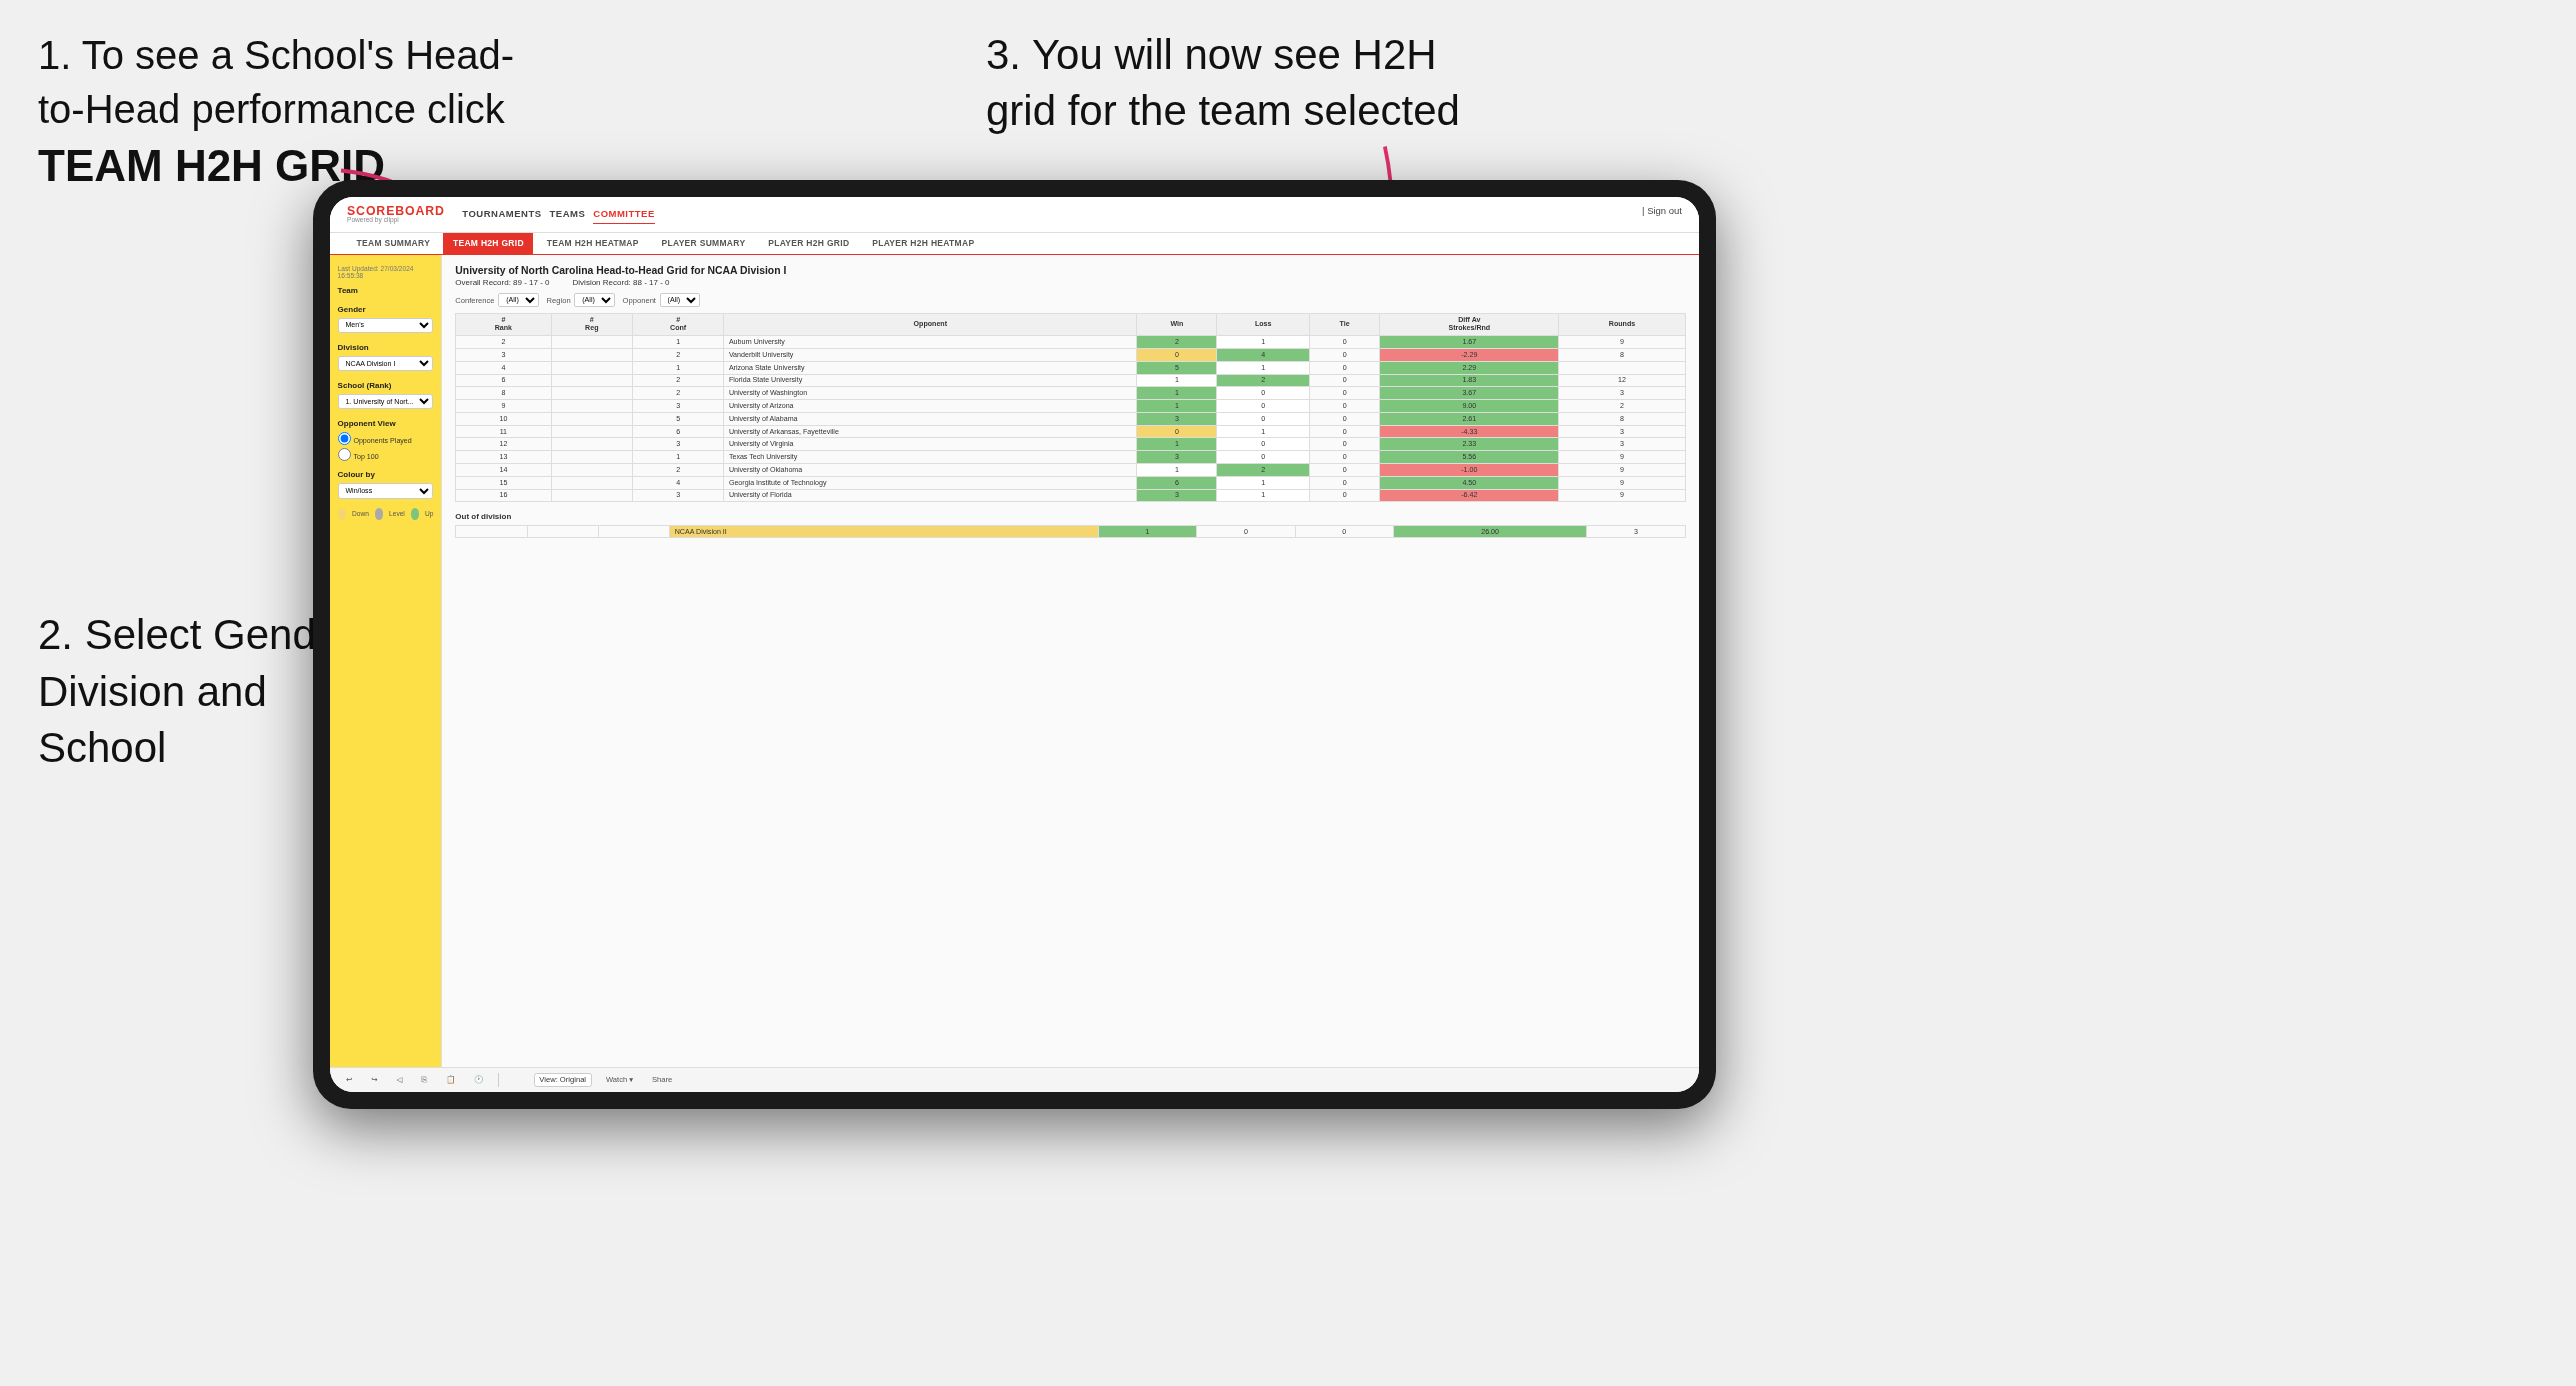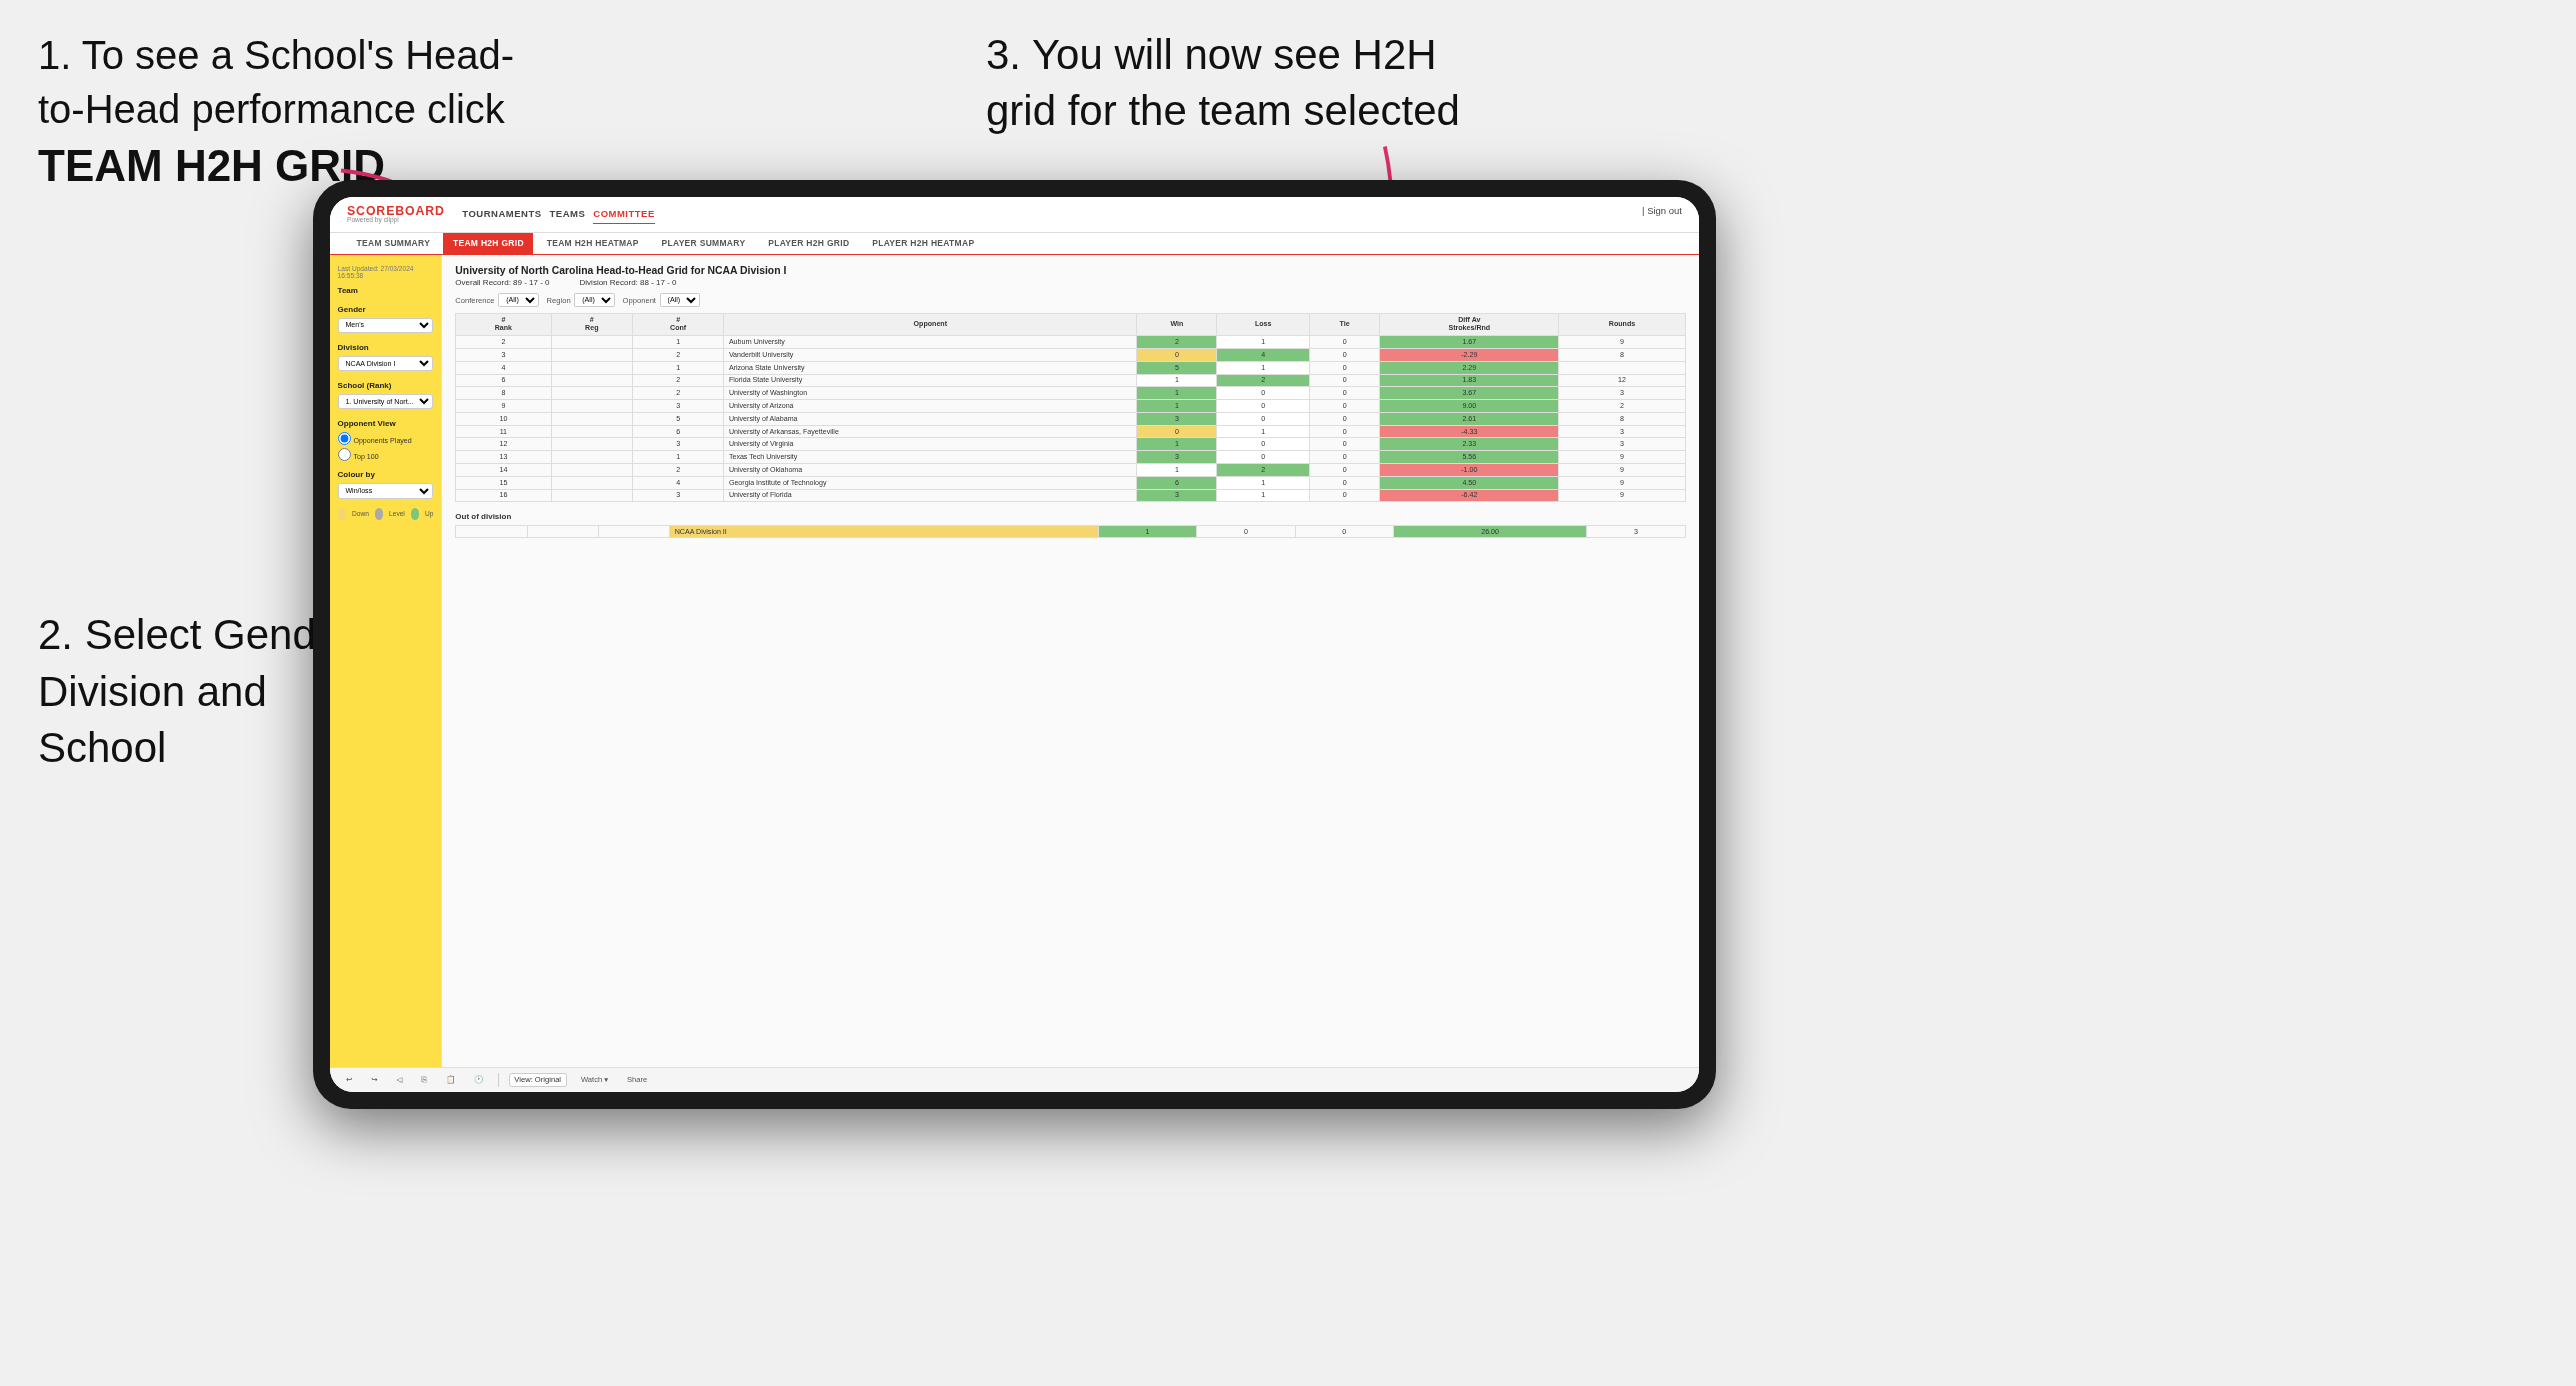--- a/index.html
+++ b/index.html
@@ -232,21 +232,21 @@
 
     .grid-title {
       font-size: 10.4px;
       font-weight: 700;
       color: #222;
       margin-bottom: 2.8px;
     }
 
     .records-row {
       display: flex;
-      gap: 30px;
+      gap: 23px;
       font-size: 8px;
       color: #333;
       margin-bottom: 5.7px;
     }
 
     .filter-row {
       display: flex;
       gap: 7.6px;
       align-items: center;
       font-size: 7.6px;
@@ -334,20 +334,21 @@
       font-size: 7.6px;
       color: #333;
       display: flex;
       align-items: flex-end;
       gap: 2.8px;
       border: 0.9px solid #ccc;
       border-radius: 2.8px;
       padding: 1.9px 4.7px;
       background: #fff;
       cursor: pointer;
+      margin-left: 25px;
     }
   </style>
 </head>
 <body>
 
 <div class="annotation annotation-1">
   <span>1. To see a School's Head-</span><br>
   <span>to-Head performance click</span><br>
   <strong>TEAM H2H GRID</strong>
 </div>

